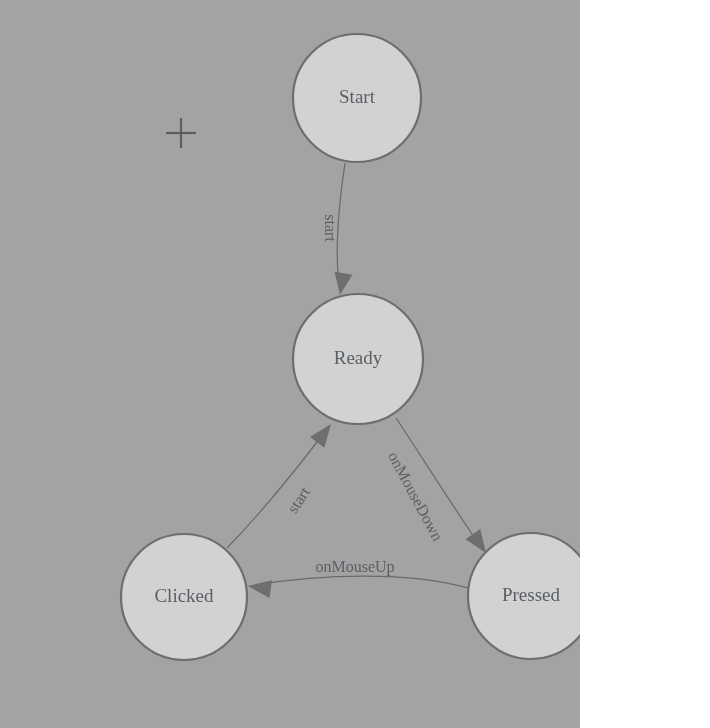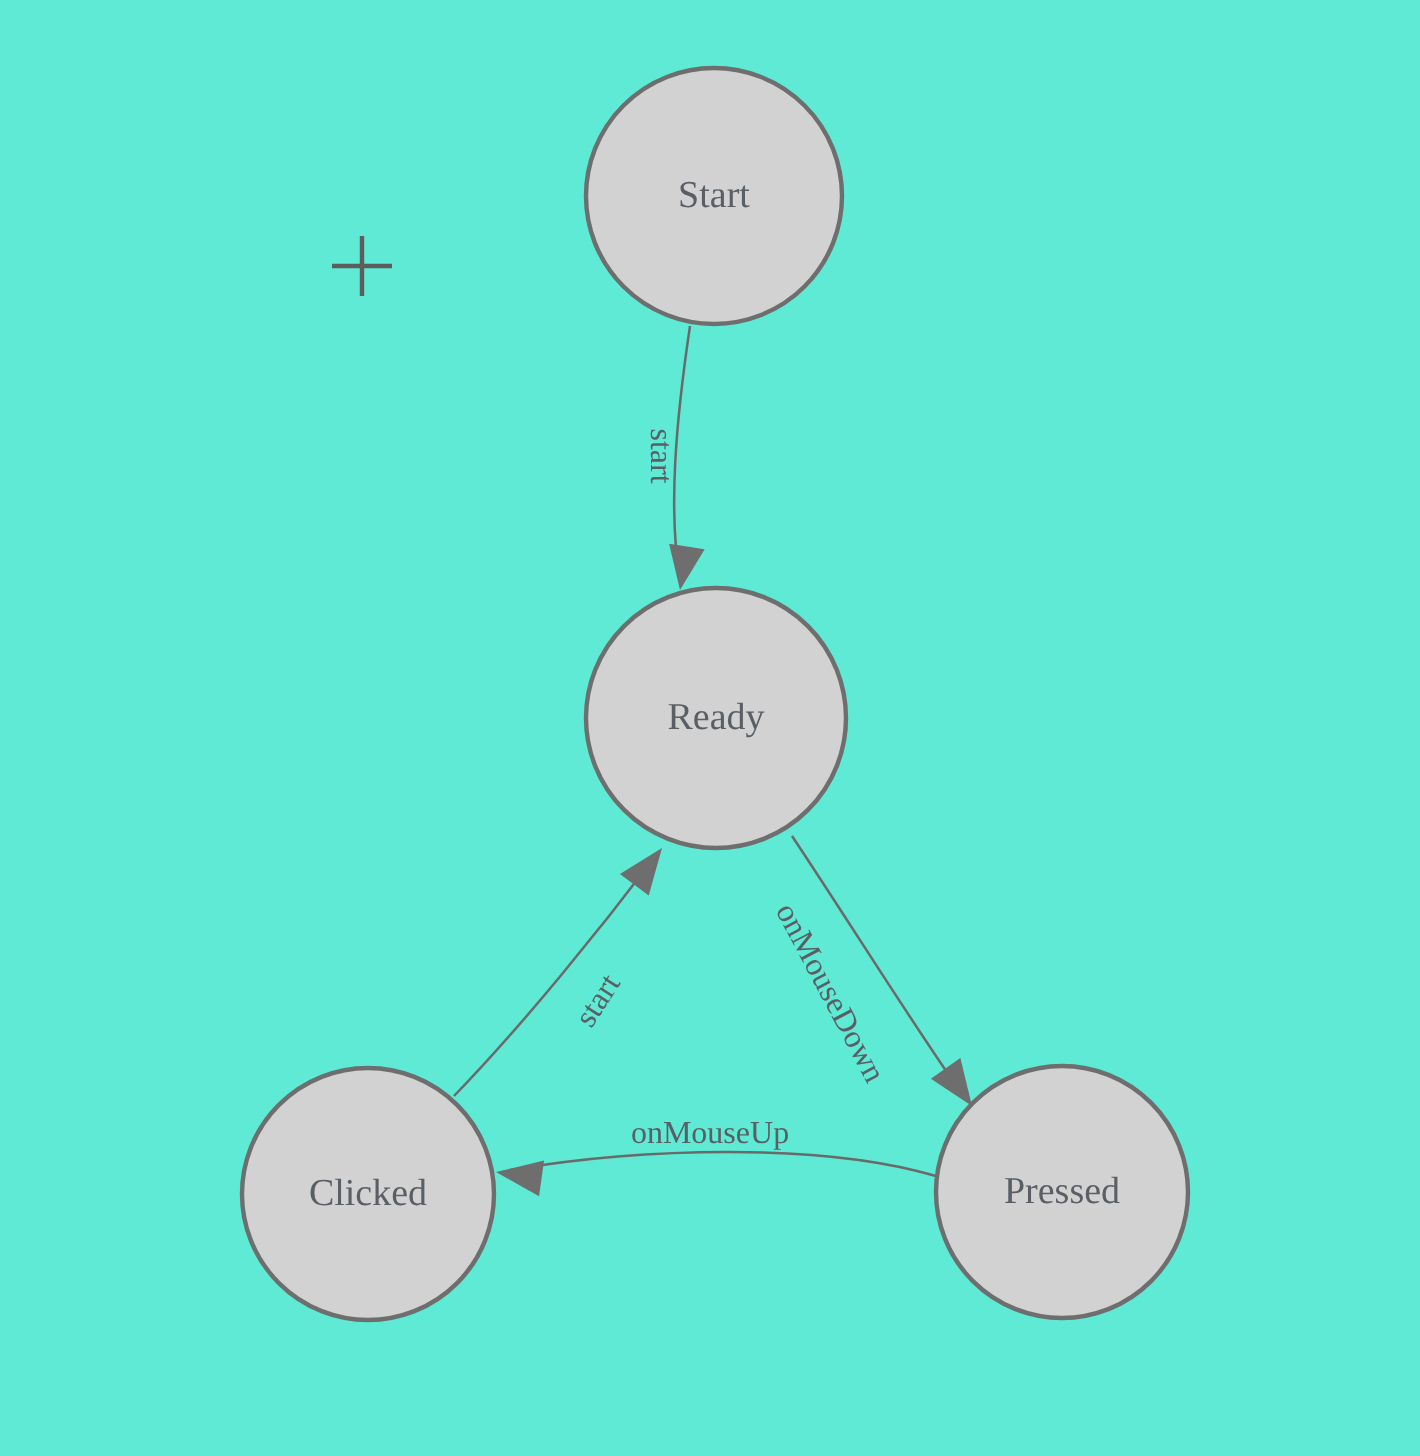--- a/index.html
+++ b/index.html
@@ -6,23 +6,23 @@
   html, body {
     margin: 0;
     padding: 0;
     background: #ffffff;
   }
   body {
     font-family: "Liberation Serif", "DejaVu Serif", serif;
   }
   #canvas-wrap {
     position: relative;
-    width: 710px;
+    width: 580px;
     height: 728px;
-    background: #5eead4;
+    background: #a3a3a3;
     overflow: hidden;
     text-decoration: underline;
   }
   svg#diagram {
     display: block;
     width: 710px;
     height: 728px;
   }
   .node-shape {
     fill: #d2d2d2;

